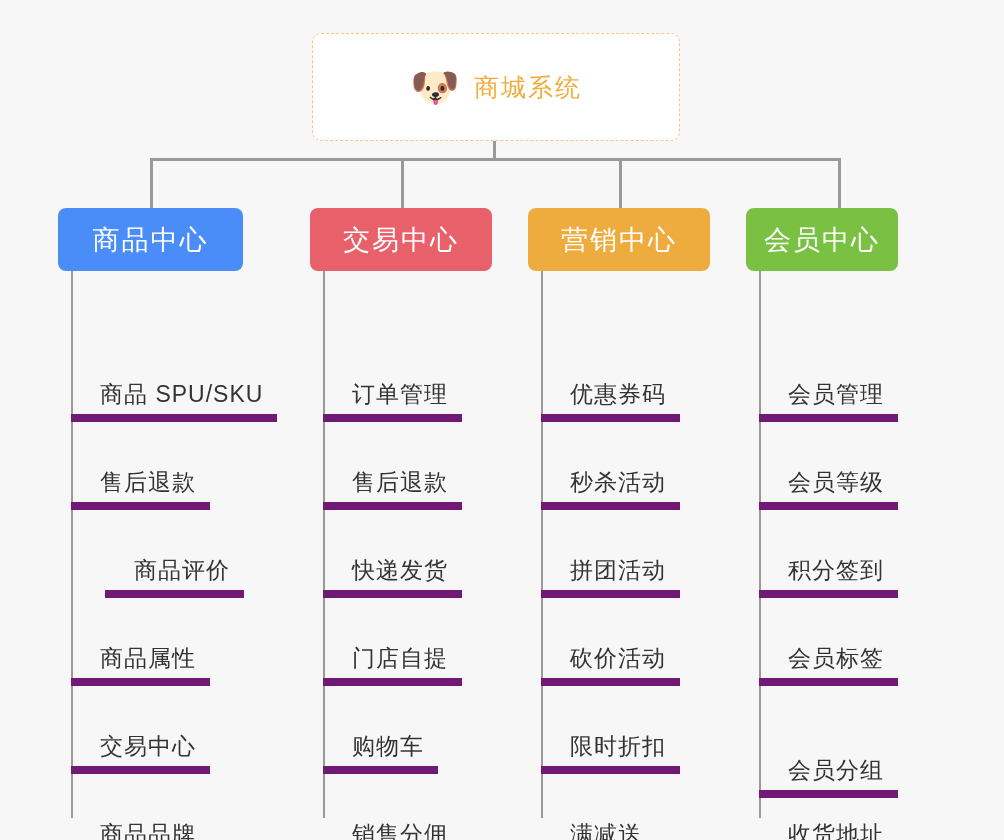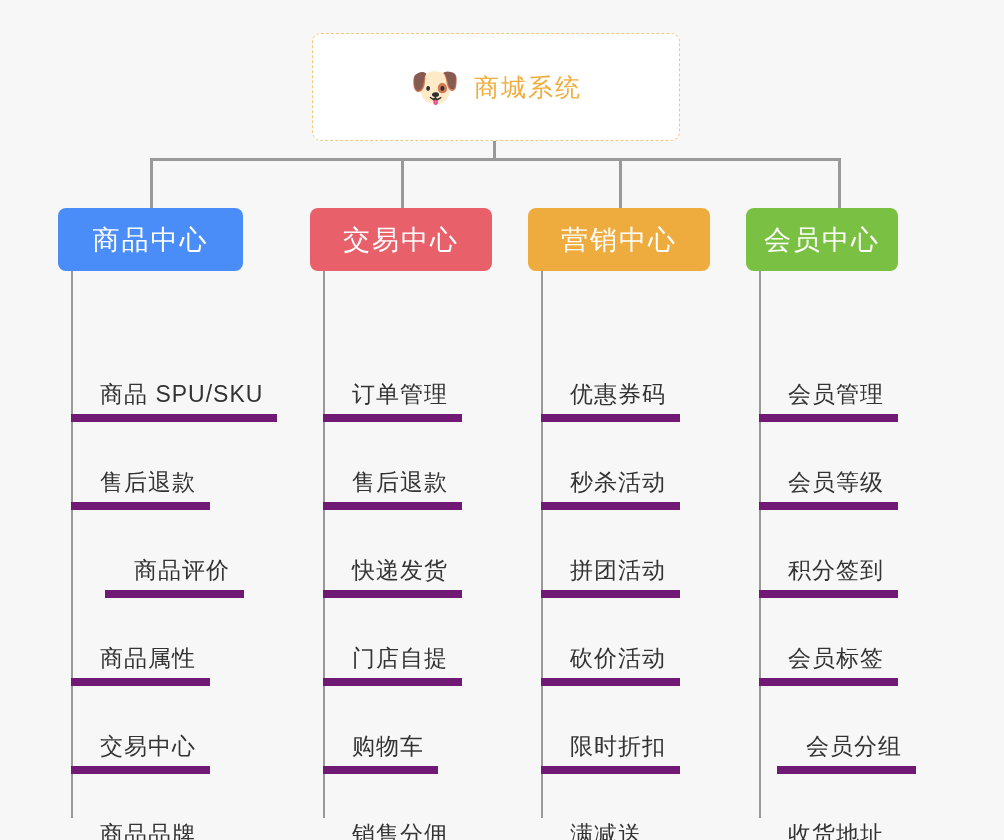--- a/index.html
+++ b/index.html
@@ -227,21 +227,21 @@
           </li>
           <li class="leaf" style="top: 151px;">
             <div class="leaf-inner"><span class="leaf-label">会员等级</span></div>
           </li>
           <li class="leaf" style="top: 239px;">
             <div class="leaf-inner"><span class="leaf-label">积分签到</span></div>
           </li>
           <li class="leaf" style="top: 327px;">
             <div class="leaf-inner"><span class="leaf-label">会员标签</span></div>
           </li>
-          <li class="leaf" style="top: 415px; padding-left: 18px;">
+          <li class="leaf" style="top: 439px;">
             <div class="leaf-inner"><span class="leaf-label">会员分组</span></div>
           </li>
           <li class="leaf" style="top: 503px;">
             <div class="leaf-inner"><span class="leaf-label">收货地址</span></div>
           </li>
         </ul>
       </div>
     </div>
 
 </div>

